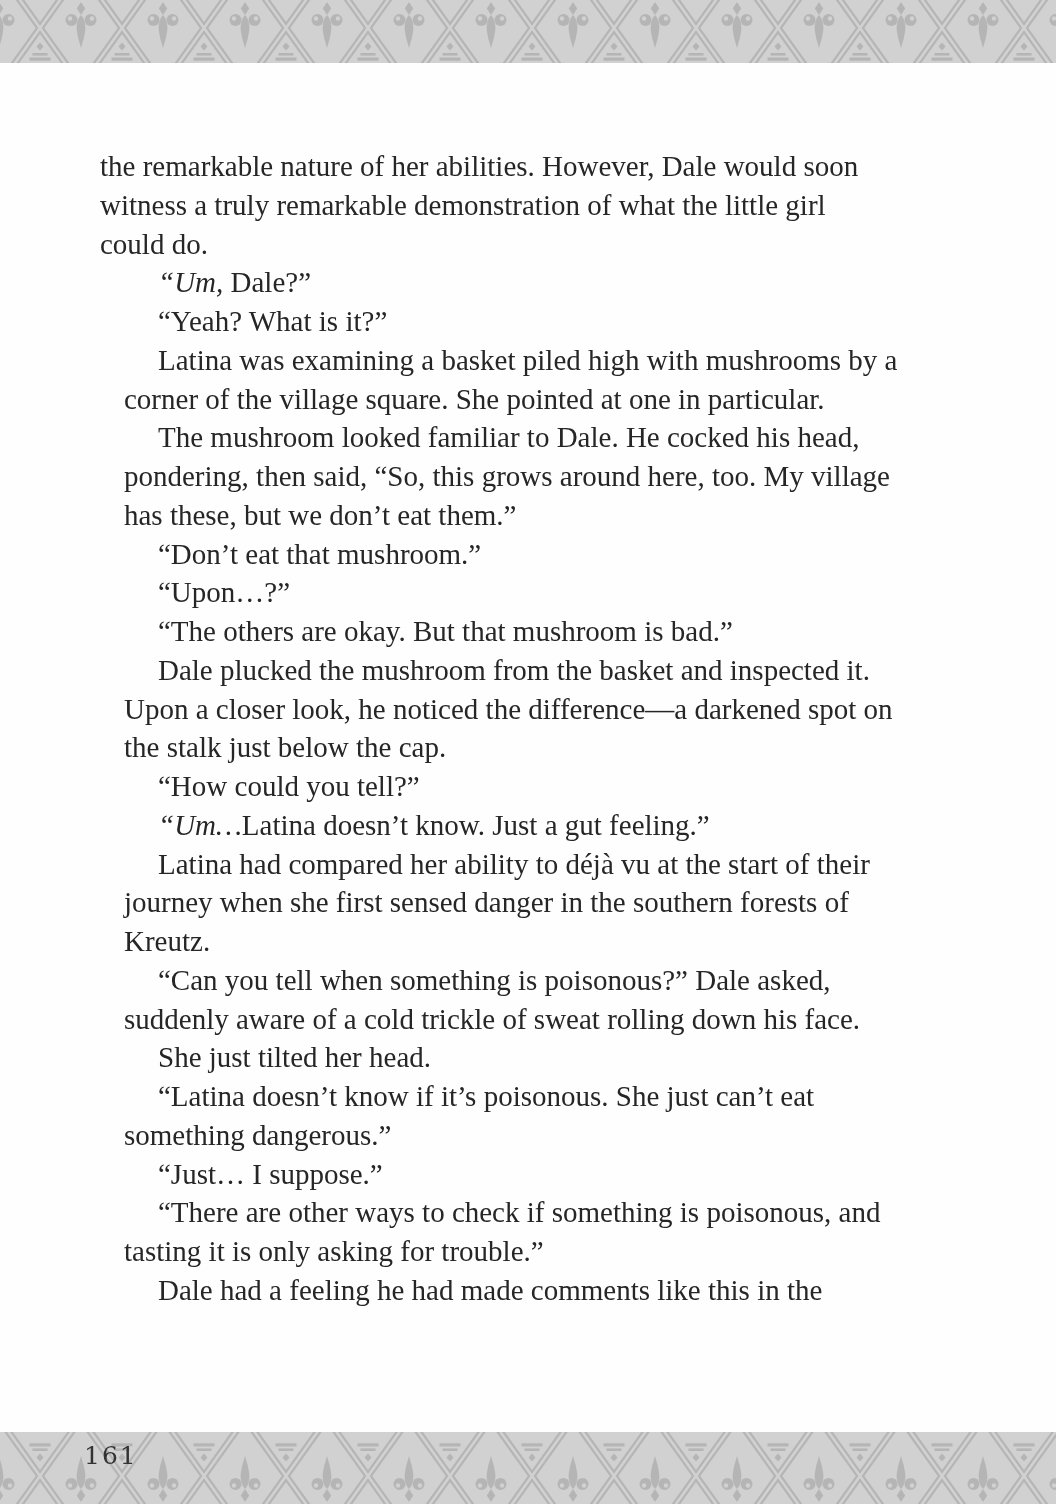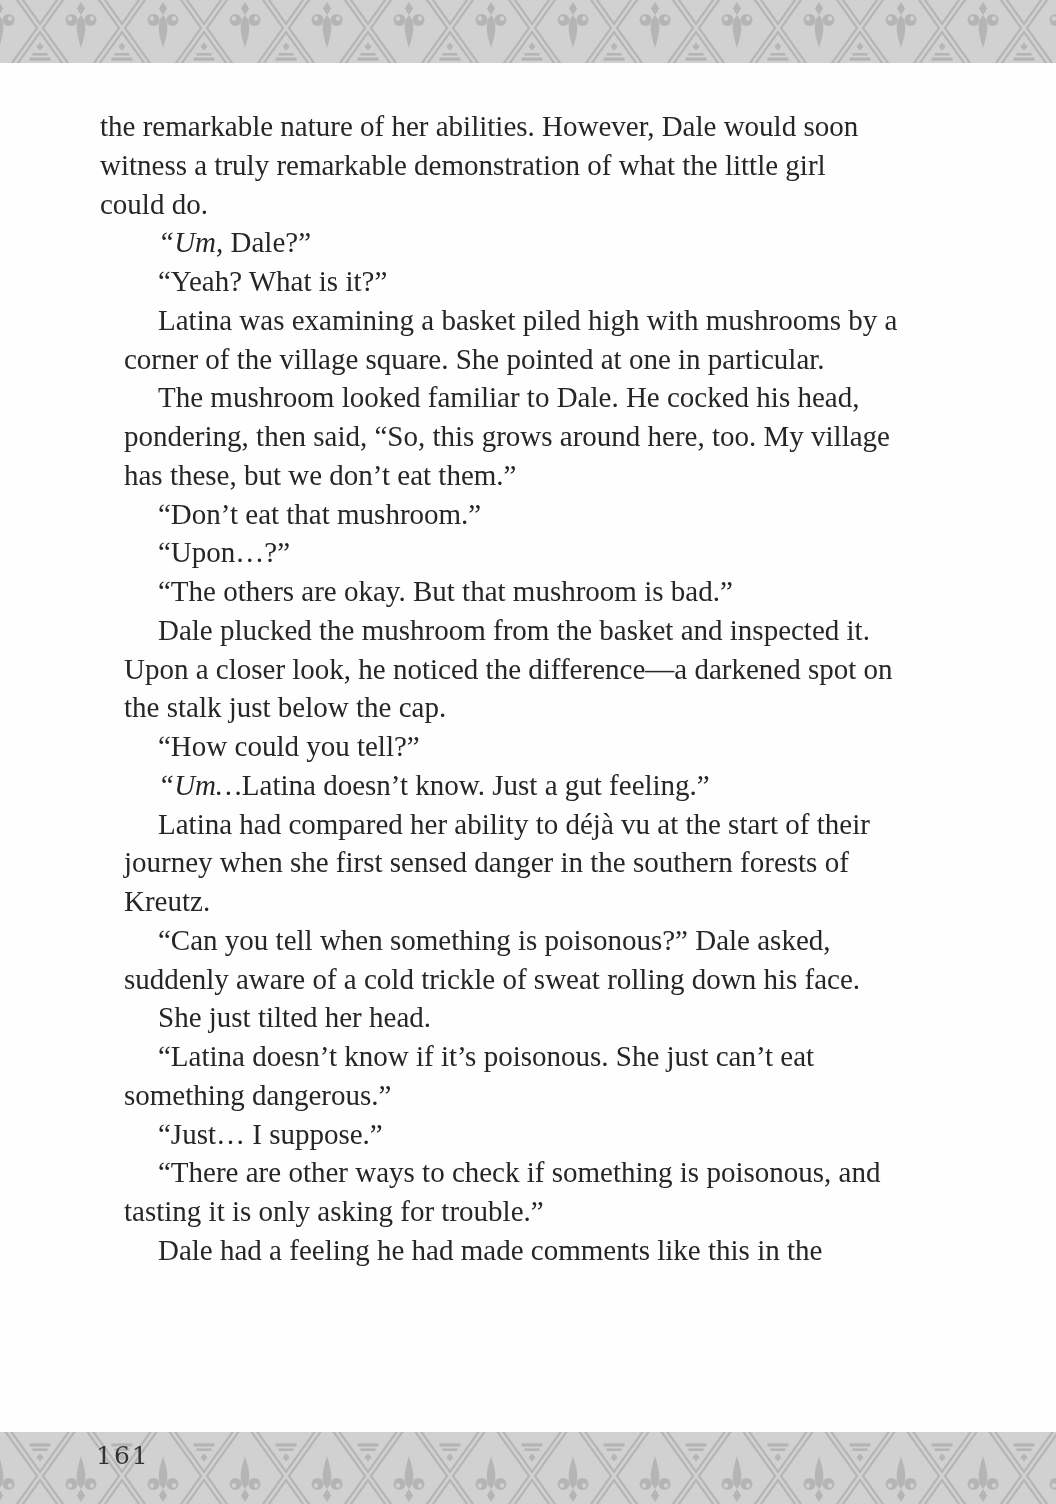--- a/index.html
+++ b/index.html
@@ -15,34 +15,34 @@
   .border{position:absolute;left:0;width:1056px;line-height:0;}
   .border.top{top:0;height:63px;}
   .border.bottom{bottom:0;height:72px;}
   .pat-bg{fill:var(--border-bg);}
   .pat-fg{fill:var(--border-fg);}
   .pat-bgfill{fill:var(--border-bg);}
   .pat-line-thick{stroke:var(--border-fg);stroke-width:7;fill:none;}
   .pat-line-thin{stroke:var(--border-bg);stroke-width:2.6;fill:none;}
   .text-column{
     position:absolute;top:63px;left:100px;width:850px;height:1361px;
-    box-sizing:border-box;padding-top:44px;overflow:hidden;
+    box-sizing:border-box;padding-top:84px;overflow:hidden;
   }
   p.para{
     margin:0;
     font-family:"Liberation Serif", serif;
     font-size:29px;
     line-height:38.75px;
     color:var(--text-color);
     white-space:pre-wrap;
   }
   p.para.indent{text-indent:34px;margin-left:24px;}
   .it{font-style:italic;}
   .page-number{
-    position:absolute;left:96px;top:1441px;
+    position:absolute;left:84px;top:1441px;
     font-family:"DejaVu Serif", serif;
     font-size:25px;letter-spacing:2px;
     color:var(--pagenum-color);
   }
 </style>
 </head>
 <body>
 
 <div class="page">
 

